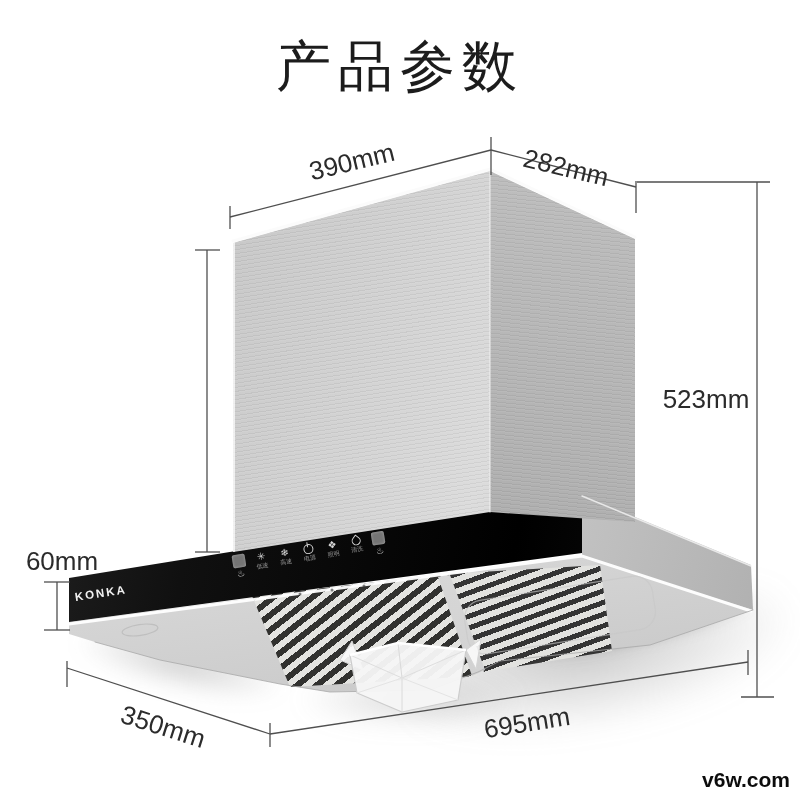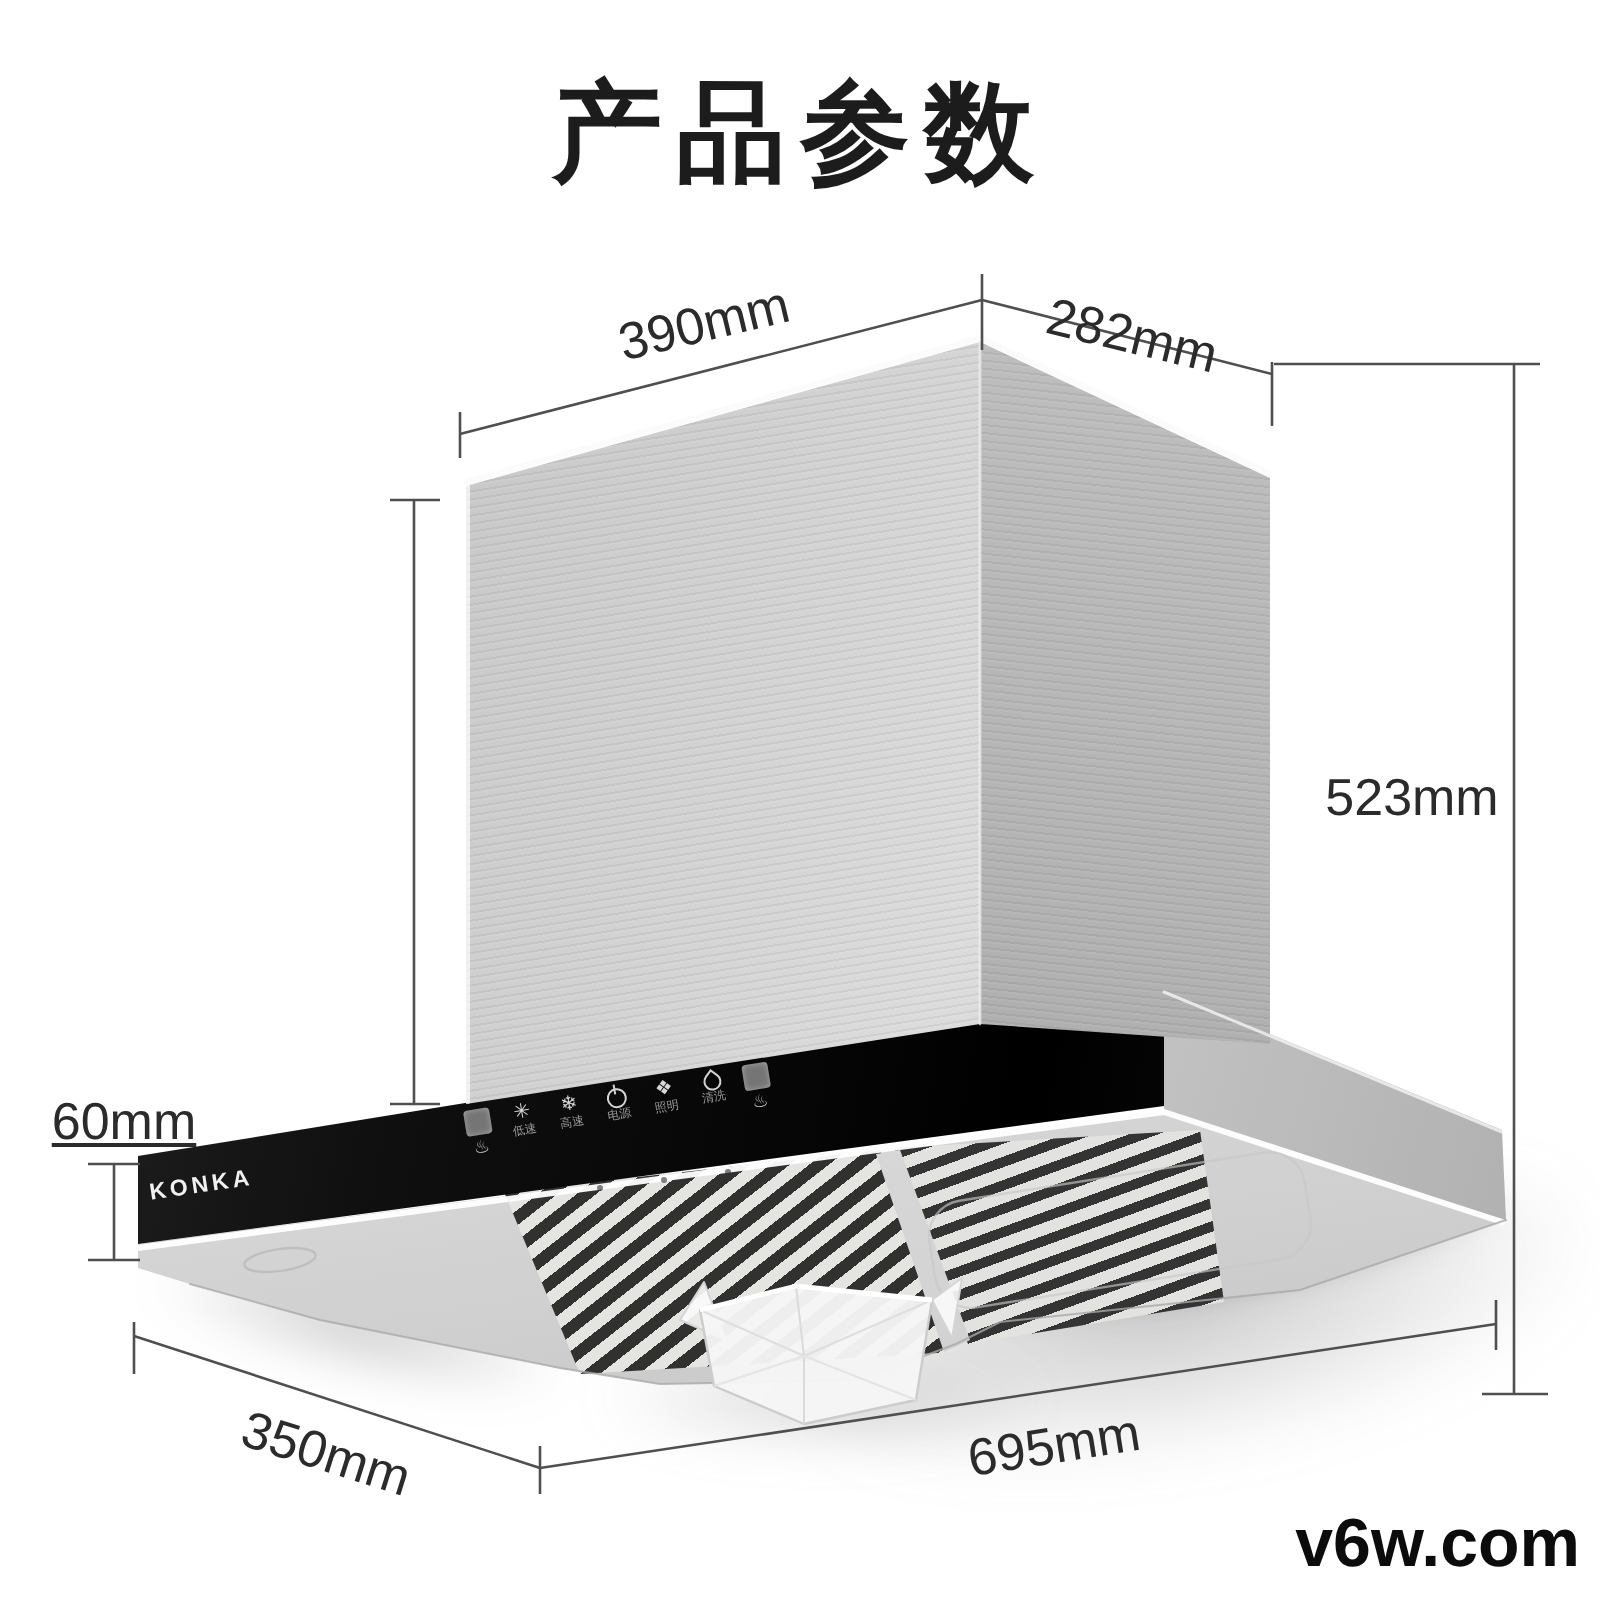--- a/index.html
+++ b/index.html
@@ -2,23 +2,23 @@
 <html><head>
 <meta charset="utf-8">
 <style>
   html,body{margin:0;padding:0;background:#ffffff;}
   #stage{position:relative;width:800px;height:800px;background:#ffffff;overflow:hidden;
          font-family:"Liberation Sans", sans-serif;}
   .abs{position:absolute;}
   .layer{position:absolute;inset:0;}
 
   
-  #title{left:50%;top:30px;transform:translateX(-50%);font-size:55px;font-weight:700;
+  #title{left:50%;top:30px;transform:translateX(-50%);font-size:55px;font-weight:400;
          color:#1c1c1c;letter-spacing:7px;white-space:nowrap;}
-  #watermark{right:10px;bottom:8px;font-size:34px;font-weight:600;color:#0c0c0c;}
+  #watermark{right:10px;bottom:8px;font-size:21px;font-weight:600;color:#0c0c0c;}
 
   
   .chimney-front{clip-path:polygon(233px 243px,490px 171px,490px 512px,233px 552px);
     background:
       repeating-linear-gradient(171deg, rgba(255,255,255,.06) 0 1px, rgba(0,0,0,0) 1px 3px, rgba(0,0,0,.05) 3px 4px),
       linear-gradient(113deg,#9f9f9f 0%,#c9c9c9 30%,#dcdcdc 60%,#cfcfcf 80%,#b4b4b4 100%);}
   .chimney-side{clip-path:polygon(490px 171px,635px 239px,635px 522px,490px 512px);
     background:
       repeating-linear-gradient(186deg, rgba(255,255,255,.05) 0 1px, rgba(0,0,0,0) 1px 3px, rgba(0,0,0,.05) 3px 4px),
       linear-gradient(190deg,#c6c6c6 0%,#b2b2b2 55%,#9b9b9b 100%);}
@@ -50,21 +50,21 @@
   .dim{position:absolute;font-size:26px;color:#2b2b2b;white-space:nowrap;
        transform:translate(-50%,-50%);}
   .dim.r-neg14{transform:translate(-50%,-50%) rotate(-13.5deg);}
   .dim.r-pos13{transform:translate(-50%,-50%) rotate(13.5deg);}
   .dim.r-pos17{transform:translate(-50%,-50%) rotate(17.5deg);}
   .dim.r-neg9{transform:translate(-50%,-50%) rotate(-9deg);}
   #dim-top-width{left:352px;top:162px;}
   #dim-top-depth{left:566px;top:168px;}
   #dim-chimney-height{left:147px;top:396px;}
   #dim-total-height{left:706px;top:399px;}
-  #dim-panel-height{left:62px;top:561px;text-decoration:underline;}
+  #dim-panel-height{left:62px;top:561px;}
   #dim-bottom-depth{left:163px;top:727px;}
   #dim-bottom-width{left:527px;top:723px;}
 
   
   #brand{left:74px;top:591px;transform:rotate(-8.5deg);transform-origin:left top;
          color:#f0f0f0;font-size:11.5px;font-weight:bold;letter-spacing:2px;}
   #controls{left:229px;top:553px;width:162px;height:46px;transform:rotate(-9.3deg);
             transform-origin:left top;display:flex;align-items:flex-start;gap:4px;padding-top:3px;}
   .end-stack{display:flex;flex-direction:column;align-items:center;gap:2px;width:17px;}
   .disp-square{width:13px;height:13px;background:#757575;border-radius:2px;

